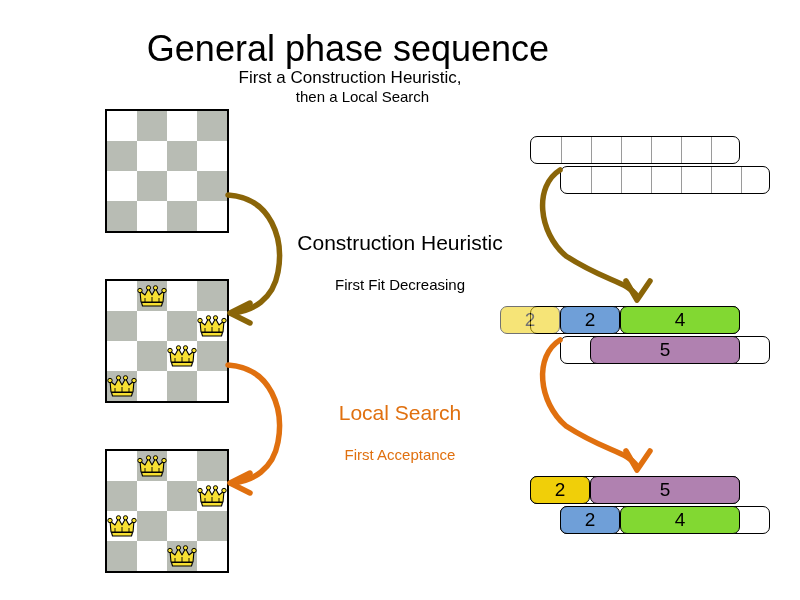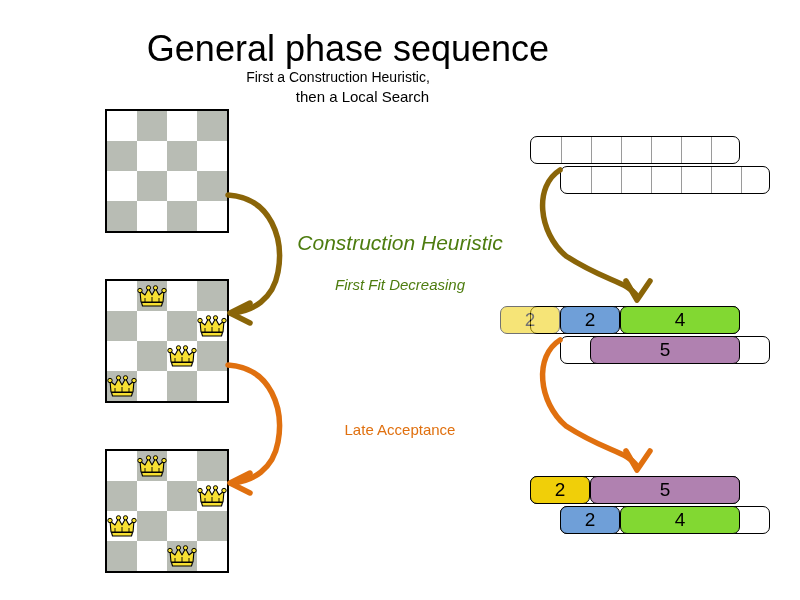--- a/index.html
+++ b/index.html
@@ -27,24 +27,24 @@
     left: 0; top: 28px;
     width: 696px;
     text-align: center;
     font-size: 36px;
     line-height: 42px;
     font-weight: normal;
     color: #000;
   }
   #subtitle-1 {
     position: absolute;
-    left: 0; top: 68px;
+    left: 12px; top: 68px;
     width: 676px;
     text-align: center;
-    font-size: 14px;
+    font-size: 17px;
     line-height: 19px;
   }
   #subtitle-2 {
     position: absolute;
     left: 0; top: 87px;
     width: 725px;
     text-align: center;
     font-size: 15px;
     line-height: 19px;
   }
@@ -58,21 +58,21 @@
     display: block;
     font-size: 21px;
     line-height: 25px;
   }
   .phase-label .phase-algo {
     display: block;
     font-size: 15px;
     line-height: 19px;
     margin-top: 20px;
   }
-  #phase-construction { left: 250px; top: 230px; color: #4d7c0f; font-style: italic; }
+  #phase-construction { left: 250px; top: 230px; color: #000000; }
   #phase-local-search { left: 250px; top: 400px; color: #e0700f; }
 
   
   .board {
     position: absolute;
     width: 120px;
     height: 120px;
     border: 2px solid #000;
     box-sizing: content-box;
     display: grid;
@@ -145,21 +145,22 @@
 
   <div id="page-title">General phase sequence</div>
   <div id="subtitle-1">First a Construction Heuristic,</div>
   <div id="subtitle-2">then a Local Search</div>
 
   <div class="phase-label" id="phase-construction">
     <span class="phase-name">Construction Heuristic</span>
     <span class="phase-algo">First Fit Decreasing</span>
   </div>
   <div class="phase-label" id="phase-local-search">
-    <span class="phase-algo">Late Acceptance</span>
+    <span class="phase-name">Local Search</span>
+    <span class="phase-algo">First Acceptance</span>
   </div>
 
   <div class="board" id="board-initial">
       <div class="cell light"></div>
       <div class="cell dark"></div>
       <div class="cell light"></div>
       <div class="cell dark"></div>
       <div class="cell dark"></div>
       <div class="cell light"></div>
       <div class="cell dark"></div>

